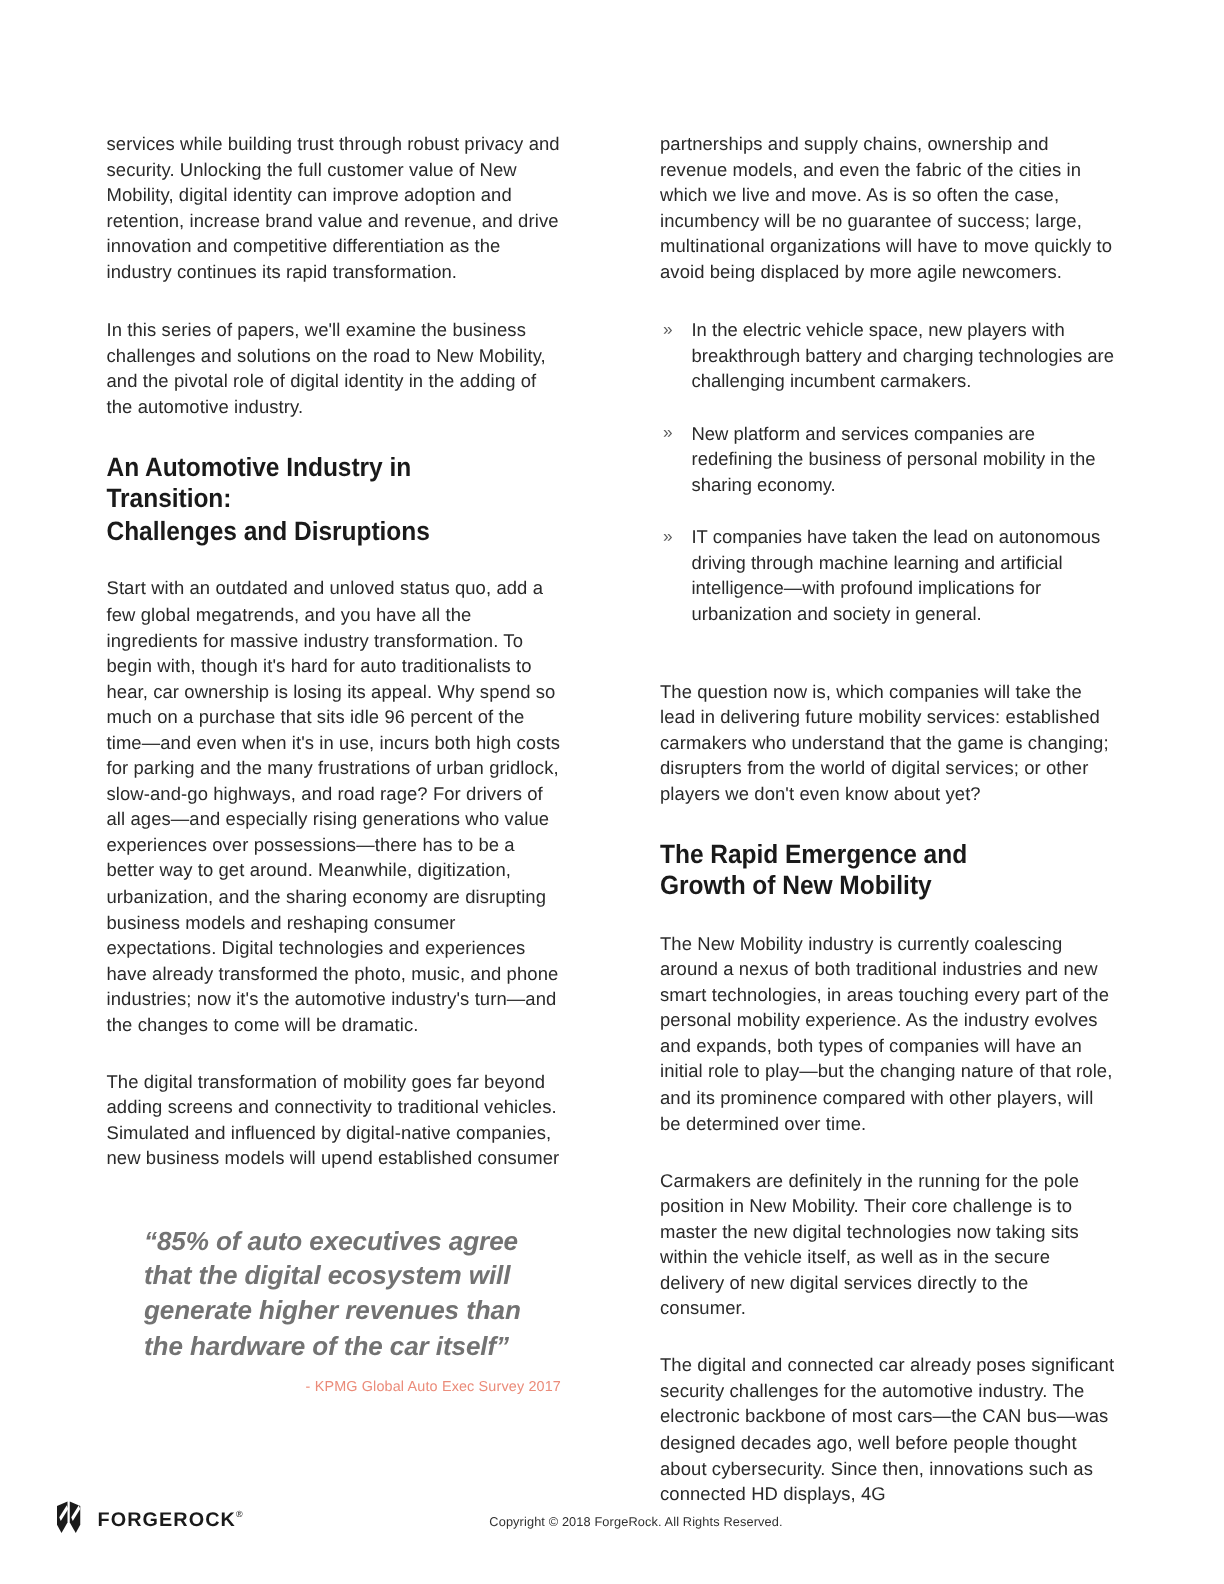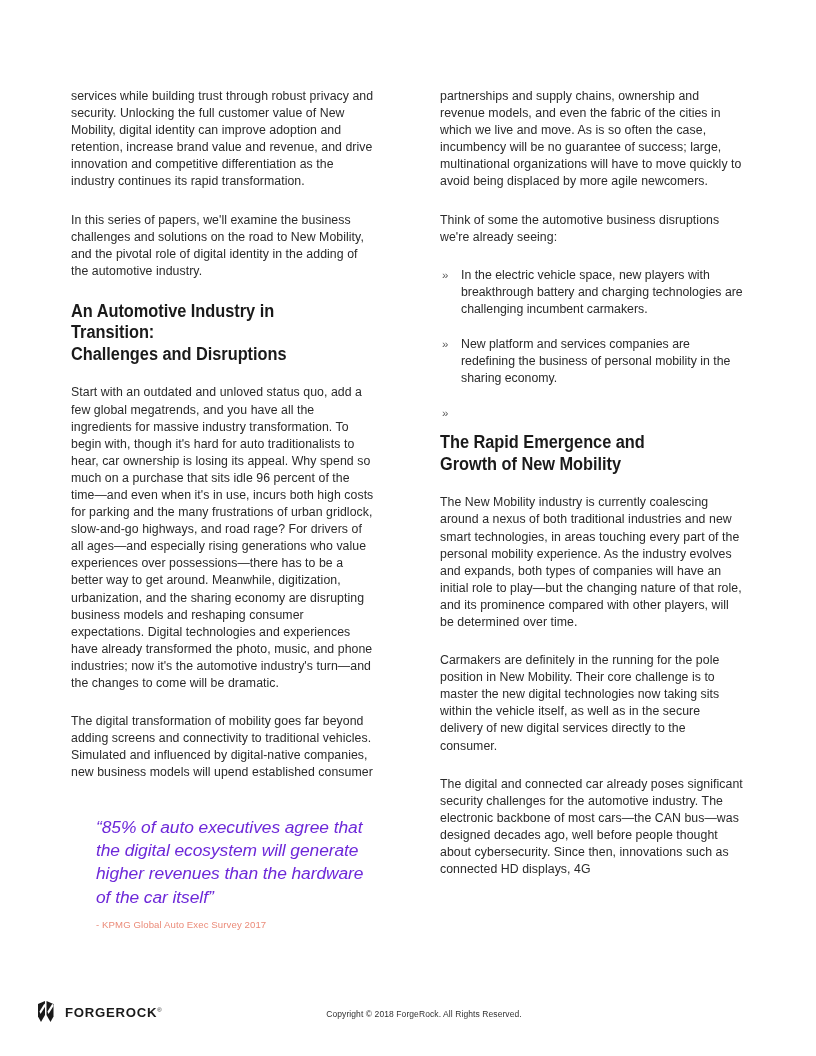--- a/index.html
+++ b/index.html
@@ -84,28 +84,29 @@
     line-height: 17.1px;
     color: #5a5a5a;
   }
   .pullquote {
     margin: 34px 0 0 25px;
     width: 278px;
   }
   .pullquote-text {
     font-size: 17.4px;
     line-height: 23.4px;
-    font-weight: normal;
+    font-weight: bold;
     font-style: italic;
-    color: #6d28d9;
+    color: #737373;
     letter-spacing: -0.004em;
     margin: 0;
   }
   .pullquote-attr {
     margin: 9px 0 0 0;
+    text-align: right;
     font-size: 9.6px;
     line-height: 13px;
     font-style: normal;
     font-weight: normal;
     color: #eb8b79;
     letter-spacing: 0.01em;
   }
   .footer {
     position: absolute;
     left: 0;
@@ -179,38 +180,39 @@
         <p class="pullquote-text">“85% of auto executives agree that the digital ecosystem will generate higher revenues than the hardware of the car itself”</p>
         <p class="pullquote-attr">- KPMG Global Auto Exec Survey 2017</p>
       </blockquote>
 
     </div>
 
     <div class="col">
 
       <p class="body-text">partnerships and supply chains, ownership and revenue models, and even the fabric of the cities in which we live and move. As is so often the case, incumbency will be no guarantee of success; large, multinational organizations will have to move quickly to avoid being displaced by more agile newcomers.</p>
 
-      <p class="body-text">Think of some the automotive business disruptions we're already seeing:</p>
 
       <ul class="bullet-list">
         <li>
           <span class="bullet-marker">»</span>
           <span>In the electric vehicle space, new players with breakthrough battery and charging technologies are challenging incumbent carmakers.</span>
         </li>
         <li>
           <span class="bullet-marker">»</span>
           <span>New platform and services companies are redefining the business of personal mobility in the sharing economy.</span>
         </li>
         <li>
           <span class="bullet-marker">»</span>
+          <span>IT companies have taken the lead on autonomous driving through machine learning and artificial intelligence—with profound implications for urbanization and society in general.</span>
         </li>
       </ul>
 
       <div class="spacer-top"></div>
 
+      <p class="body-text">The question now is, which companies will take the lead in delivering future mobility services: established carmakers who understand that the game is changing; disrupters from the world of digital services; or other players we don't even know about yet?</p>
 
       <h2 class="section-heading">
         <span class="hline">The Rapid Emergence and</span>
         <span class="hline">Growth of New Mobility</span>
       </h2>
 
       <p class="body-text">The New Mobility industry is currently coalescing around a nexus of both traditional industries and new smart technologies, in areas touching every part of the personal mobility experience. As the industry evolves and expands, both types of companies will have an initial role to play—but the changing nature of that role, and its prominence compared with other players, will be determined over time.</p>
 
       <p class="body-text">Carmakers are definitely in the running for the pole position in New Mobility. Their core challenge is to master the new digital technologies now taking sits within the vehicle itself, as well as in the secure delivery of new digital services directly to the consumer.</p>
 

